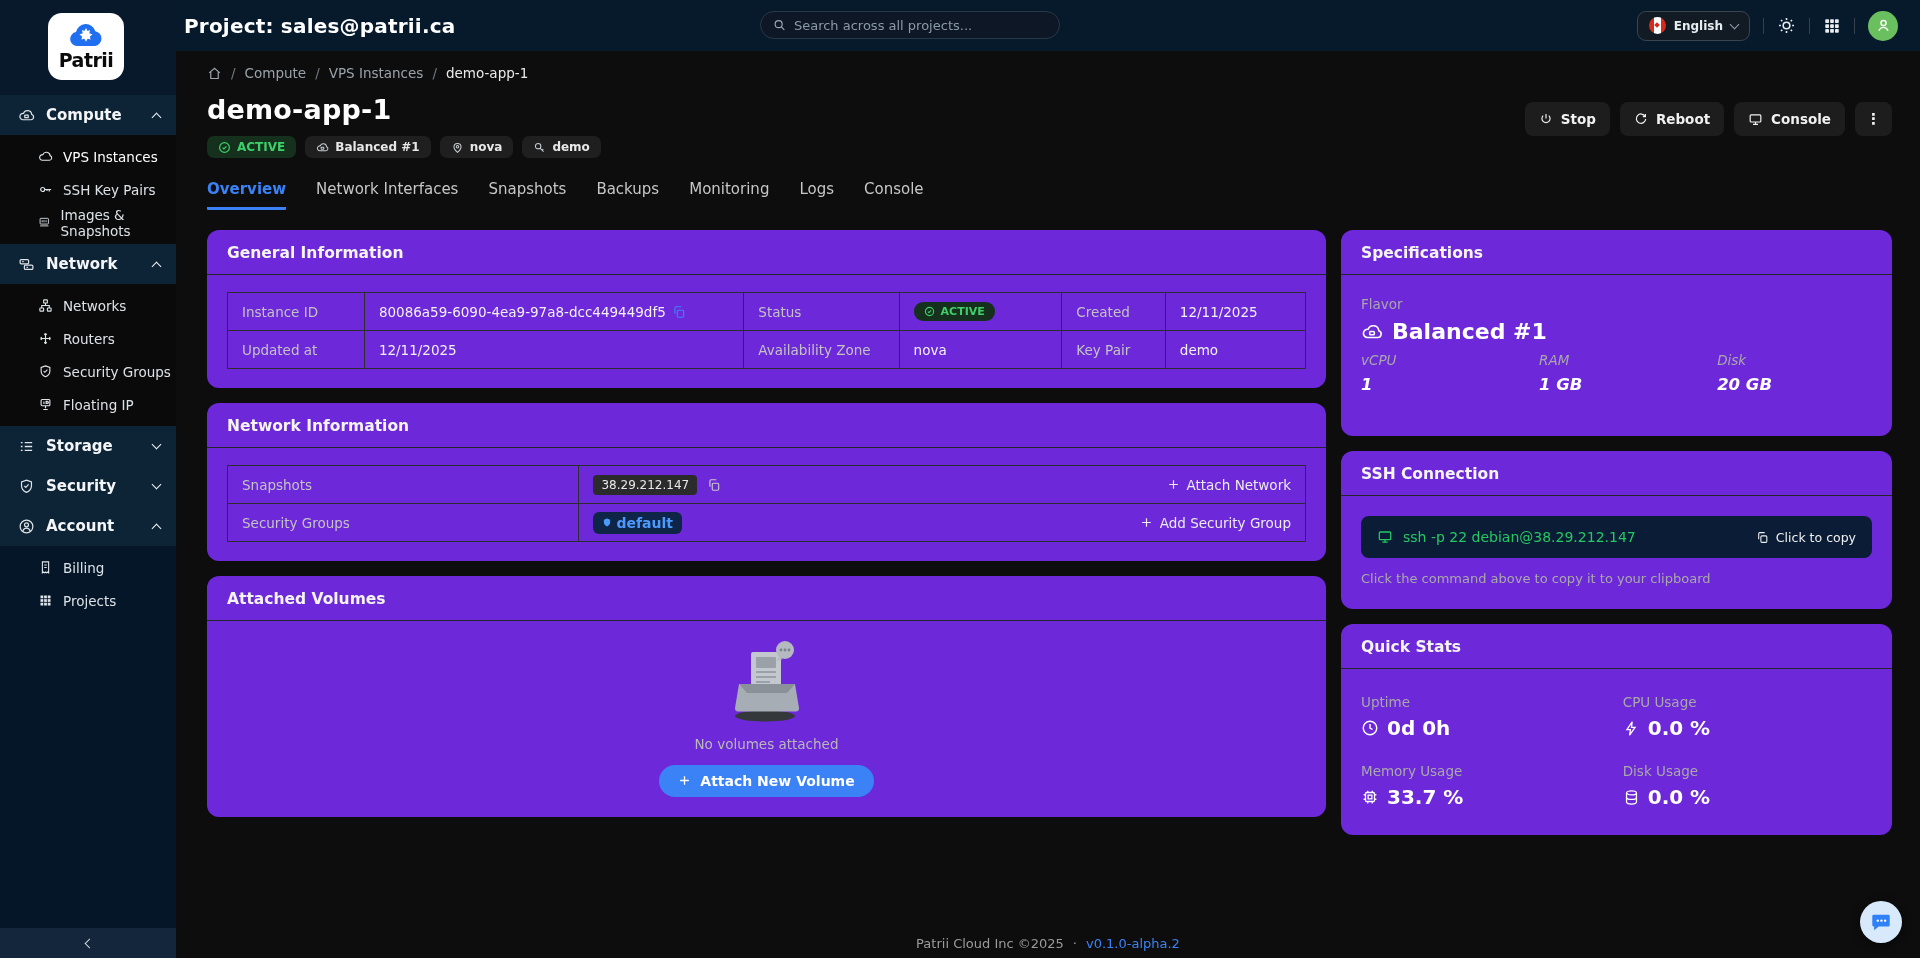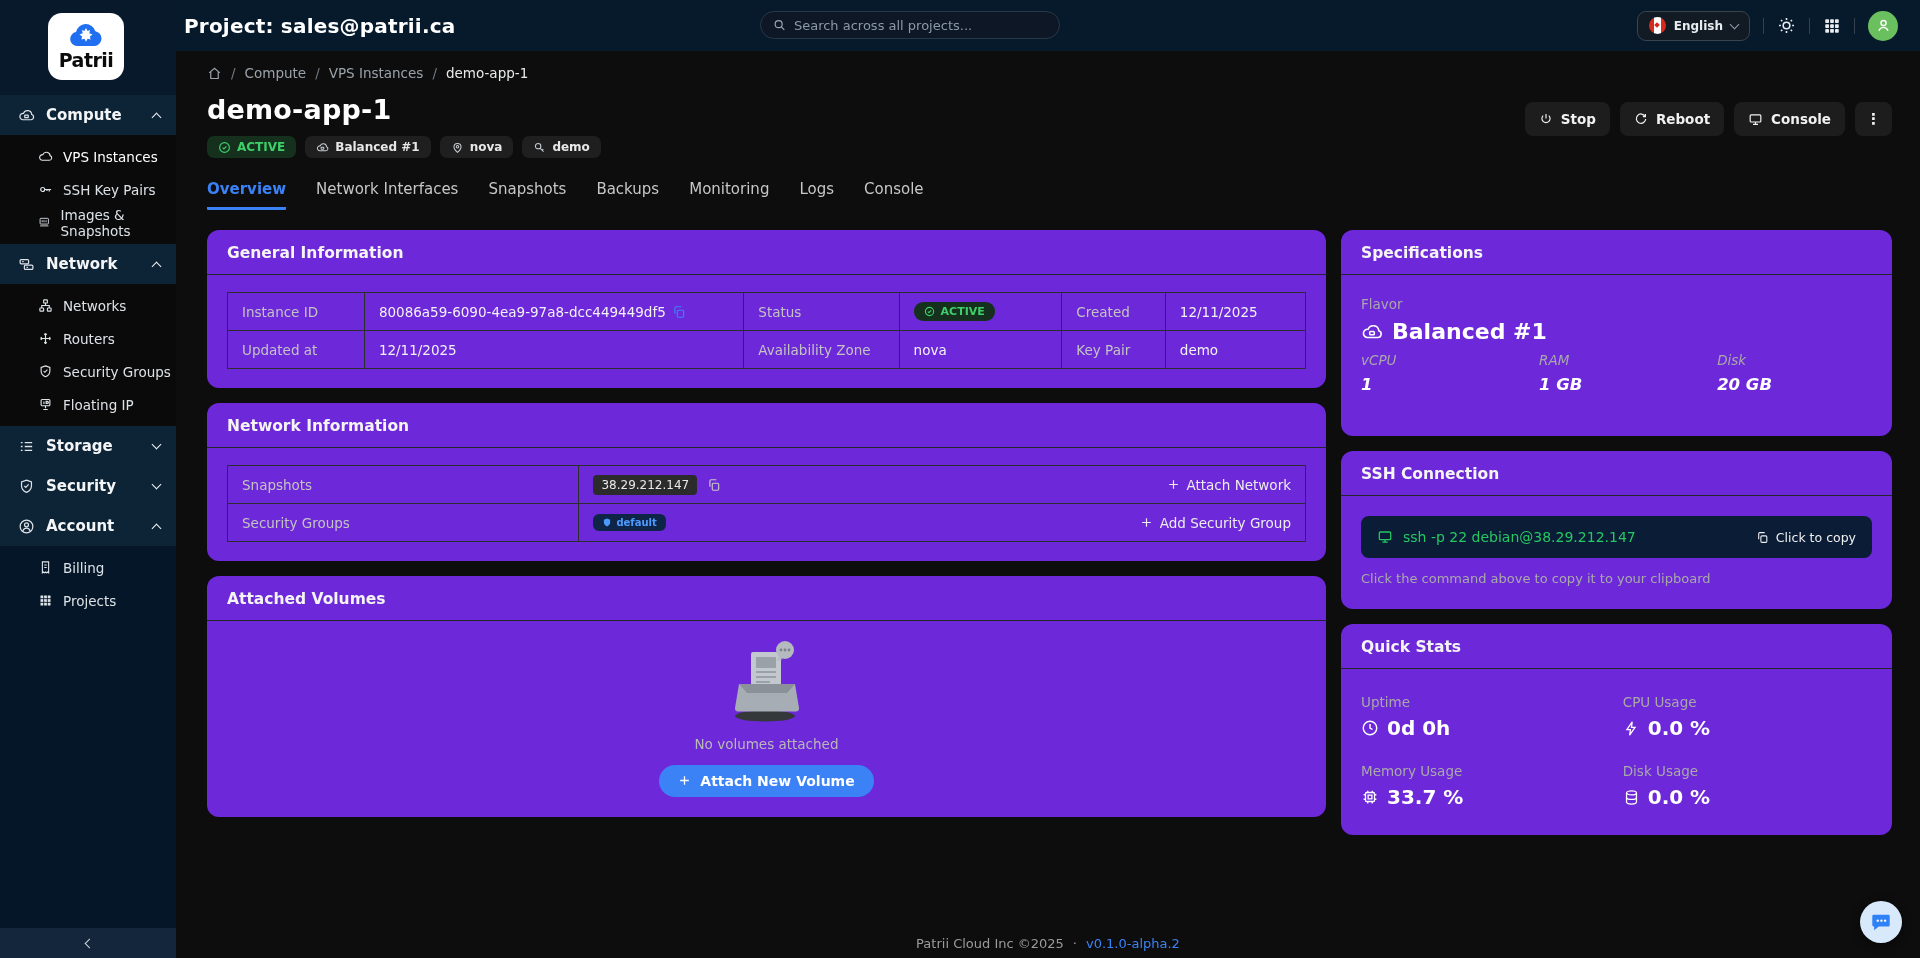--- a/index.html
+++ b/index.html
@@ -76,21 +76,21 @@
   table.kv { width:100%; border-collapse:collapse; font-size:13.5px; }
   table.kv td { border:1px solid #2d2d2d; height:38px; padding:0 14px; }
   table.kv td.k { color:#c4c4c4; }
   table.kv td.v { color:#f2f2f2; }
   .mini-status { display:inline-flex; align-items:center; gap:6px; background:#15311d; color:#3ecf6a; border-radius:9px; padding:3px 10px; font-size:11px; font-weight:bold; }
   .copy-blue { color:#3b82f6; cursor:pointer; vertical-align:-2px; margin-left:6px; display:inline-block; }
   .val-flex { display:flex; align-items:center; justify-content:space-between; }
   .ip-chip { background:#2b2b2b; border-radius:4px; padding:3px 8px; font-size:12px; color:#e9e9e9; }
   .copy-gray { color:#c9c9c9; cursor:pointer; margin-left:10px; }
   .row-action { display:flex; align-items:center; gap:7px; color:#ececec; font-size:13.5px; cursor:pointer; }
-  .sg-chip { display:inline-flex; align-items:center; gap:4px; background:#0f2547; color:#4d9aff; border-radius:6px; padding:3px 9px; font-size:10px; font-weight:bold; cursor:pointer; }
+  .sg-chip { display:inline-flex; align-items:center; gap:4px; background:#0f2547; color:#4d9aff; border-radius:6px; padding:3px 9px; font-size:14px; font-weight:bold; cursor:pointer; }
 
   .empty-body { height:196px; display:flex; flex-direction:column; align-items:center; justify-content:center; }
   .empty-text { color:#b9b9b9; font-size:13.5px; margin-top:10px; }
   .primary-btn { display:flex; align-items:center; gap:9px; background:#3b82f6; color:#ffffff; border:none; border-radius:17px; padding:8px 19px; font-size:14px; font-weight:bold; margin-top:13px; cursor:pointer; font-family:inherit; }
 
   .spec-label { color:#a9a9a9; font-size:13.5px; }
   .spec-big { display:flex; align-items:center; gap:9px; margin-top:7px; font-size:22px; font-weight:bold; color:#ffffff; }
   .spec-grid { display:grid; grid-template-columns:1.15fr 1.15fr 1fr; margin-top:8px;font-style:italic; }
   .spec-grid .val { font-size:16.5px; font-weight:bold; color:#ffffff; margin-top:7px; }
   .os-block { margin-top:18px; }

